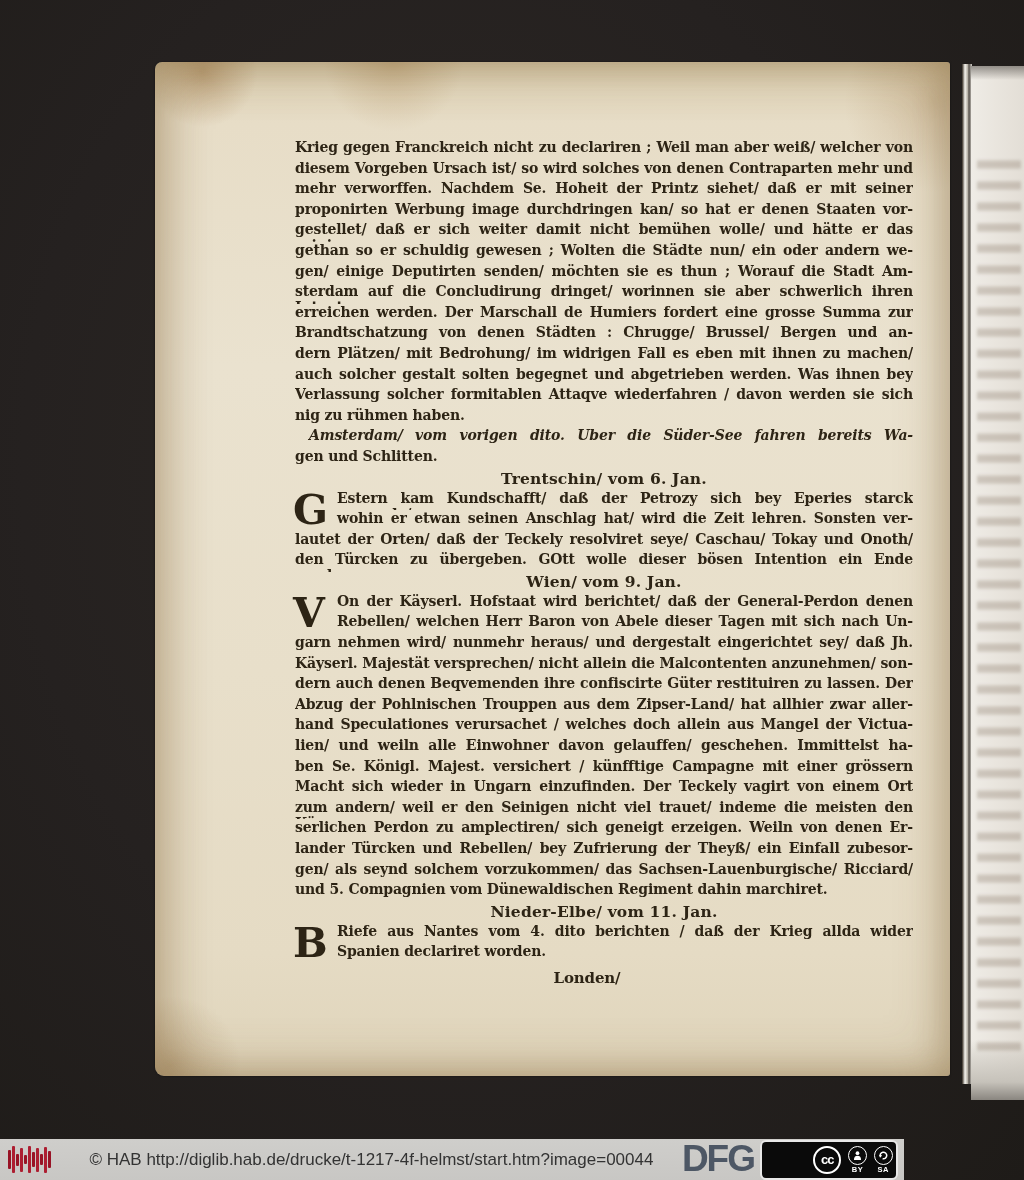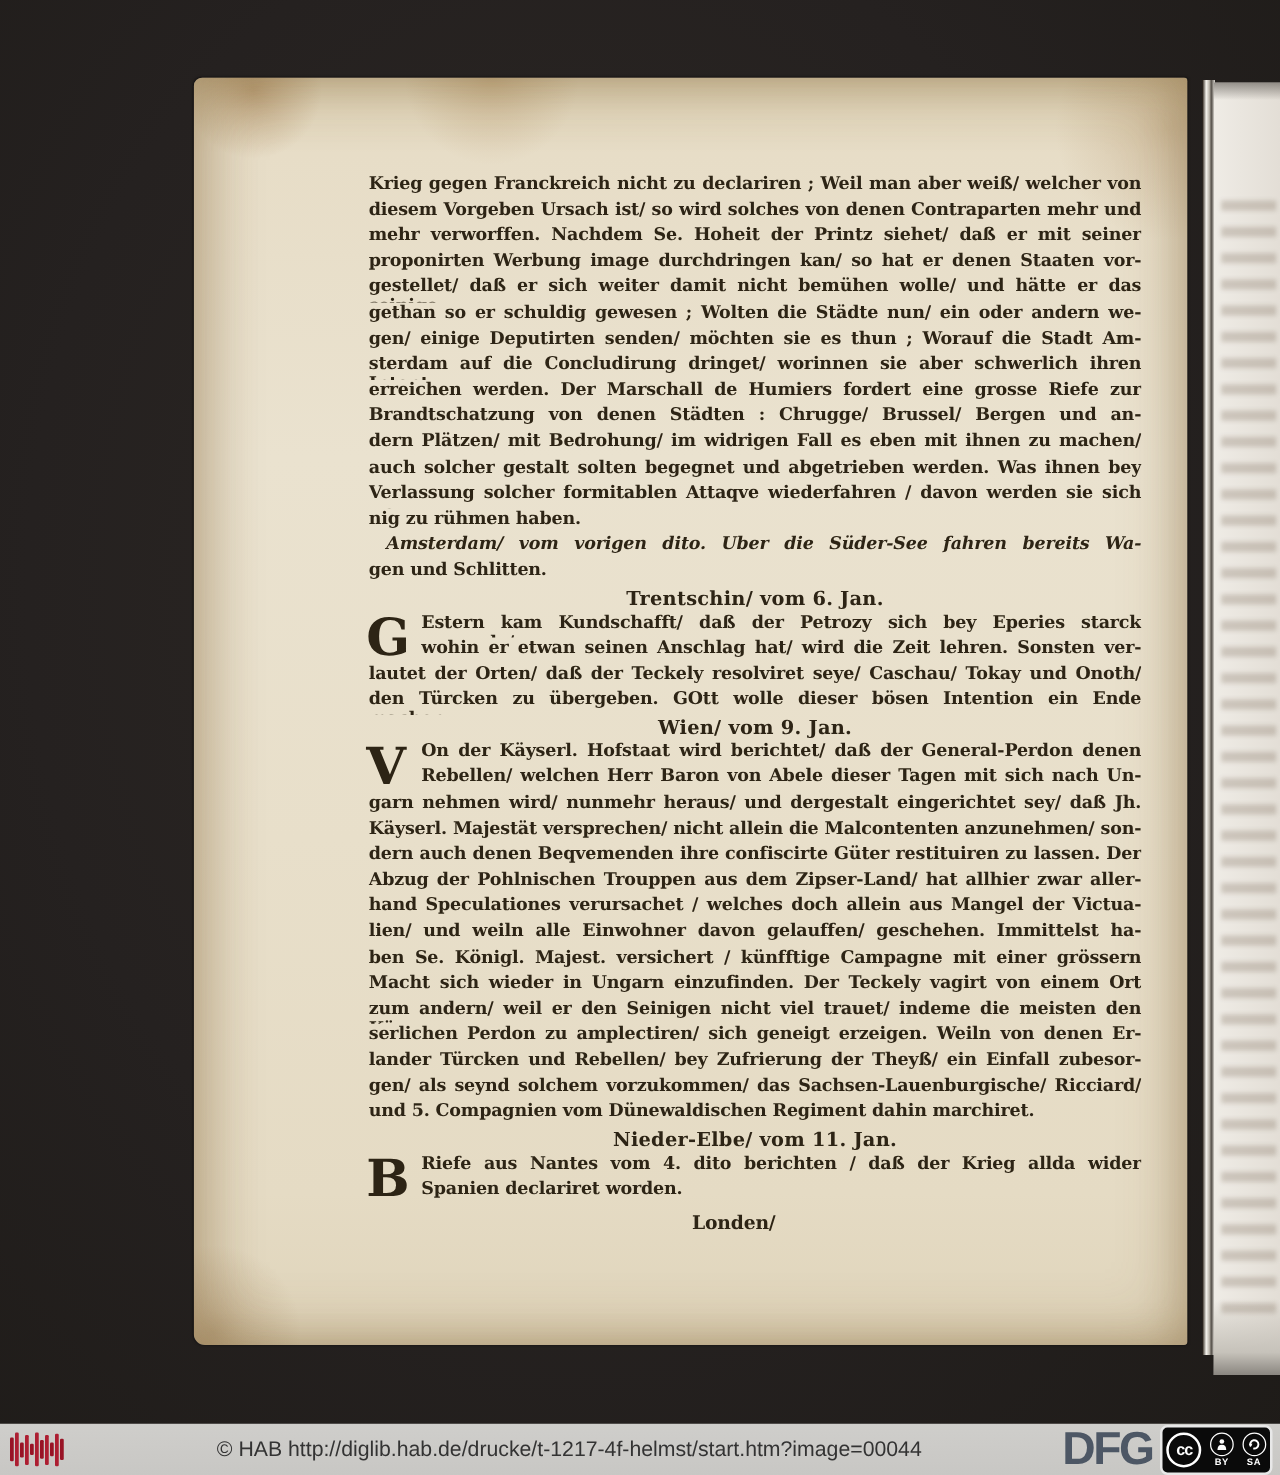--- a/index.html
+++ b/index.html
@@ -72,21 +72,21 @@
     position:absolute;left:-2px;top:1px;width:42px;
     font-size:41px;line-height:39px;font-weight:700;text-align:left;
   }
   .line.ind{padding-left:42px;}
   .catchword{
     height:21px;margin-top:5px;text-align:center;padding-right:34px;
     font-size:15px;
   }
   
   #footer-bar{
-    position:absolute;left:0;top:1139px;width:1024px;height:41px;
+    position:absolute;left:0;top:1139px;width:904px;height:41px;
     background:linear-gradient(180deg,#cfcecb 0,#c8c7c4 100%);
     display:flex;align-items:center;
   }
   #hab-logo{
     display:flex;align-items:center;gap:1px;height:30px;margin-left:8px;flex:0 0 auto;
   }
   #hab-logo span{width:3px;background:#ad1e31;border-radius:1px;}
   #hab-logo span:nth-child(odd){background:#981325;}
   #hab-logo span:nth-child(1){height:19px;}
   #hab-logo span:nth-child(2){height:27px;}
@@ -105,21 +105,21 @@
     padding-left:30px;white-space:nowrap;overflow:hidden;
   }
   #dfg-logo{
     flex:0 0 auto;
     color:#4d5765;font-size:37px;font-weight:bold;letter-spacing:-2px;
     font-family:"Liberation Sans",sans-serif;margin:0 6px 2px 20px;
   }
   #cc-badge{
     flex:0 0 auto;width:86px;height:36px;margin-right:6px;
     background:#0a0a0a;border:2px solid #e8e8e8;border-radius:6px;
-    display:flex;align-items:center;justify-content:space-around;
+    display:flex;align-items:center;justify-content:space-around;padding-left:48px;
   }
   .cc-circle{
     width:24px;height:24px;border:2px solid #fff;border-radius:50%;
     color:#fff;font-weight:bold;font-size:13px;line-height:24px;text-align:center;
     letter-spacing:-1px;
   }
   .cc-col{display:flex;flex-direction:column;align-items:center;}
   .cc-small{width:17px;height:17px;border:1.6px solid #fff;border-radius:50%;
     display:flex;align-items:center;justify-content:center;}
   .cc-lbl{color:#fff;font-size:7.5px;line-height:9px;font-weight:bold;letter-spacing:.5px;}
@@ -133,21 +133,21 @@
     <div id="text-block">
         <div class="para">
           <div class="line">Krieg gegen Franckreich nicht zu declariren ; Weil man aber weiß/ welcher von</div>
           <div class="line">diesem Vorgeben Ursach ist/ so wird solches von denen Contraparten mehr und</div>
           <div class="line">mehr verworffen.  Nachdem Se. Hoheit der Printz siehet/ daß er mit seiner</div>
           <div class="line">proponirten Werbung image durchdringen kan/ so hat er denen Staaten vor-</div>
           <div class="line">gestellet/ daß er sich weiter damit nicht bemühen wolle/ und hätte er das seinige</div>
           <div class="line">gethan so er schuldig gewesen ; Wolten die Städte nun/ ein oder andern we-</div>
           <div class="line">gen/ einige Deputirten senden/ möchten sie es thun ; Worauf die Stadt Am-</div>
           <div class="line">sterdam auf die Concludirung dringet/ worinnen sie aber schwerlich ihren Intent</div>
-          <div class="line">erreichen werden.  Der Marschall de Humiers fordert eine grosse Riefe zur</div>
+          <div class="line">erreichen werden.  Der Marschall de Humiers fordert eine grosse Summa zur</div>
           <div class="line">Brandtschatzung von denen Städten : Chrugge/ Brussel/ Bergen und an-</div>
           <div class="line">dern Plätzen/ mit Bedrohung/ im widrigen Fall es eben mit ihnen zu machen/</div>
           <div class="line">auch solcher gestalt solten begegnet und abgetrieben werden.  Was ihnen bey</div>
           <div class="line">Verlassung solcher formitablen Attaqve wiederfahren / davon werden sie sich we-</div>
           <div class="line short">nig zu rühmen haben.</div>
         </div>
         <div class="para">
           <div class="line fl-indent">Amsterdam/ vom vorigen dito.  Uber die Süder-See fahren bereits Wa-</div>
           <div class="line short">gen und Schlitten.</div>
         </div>

